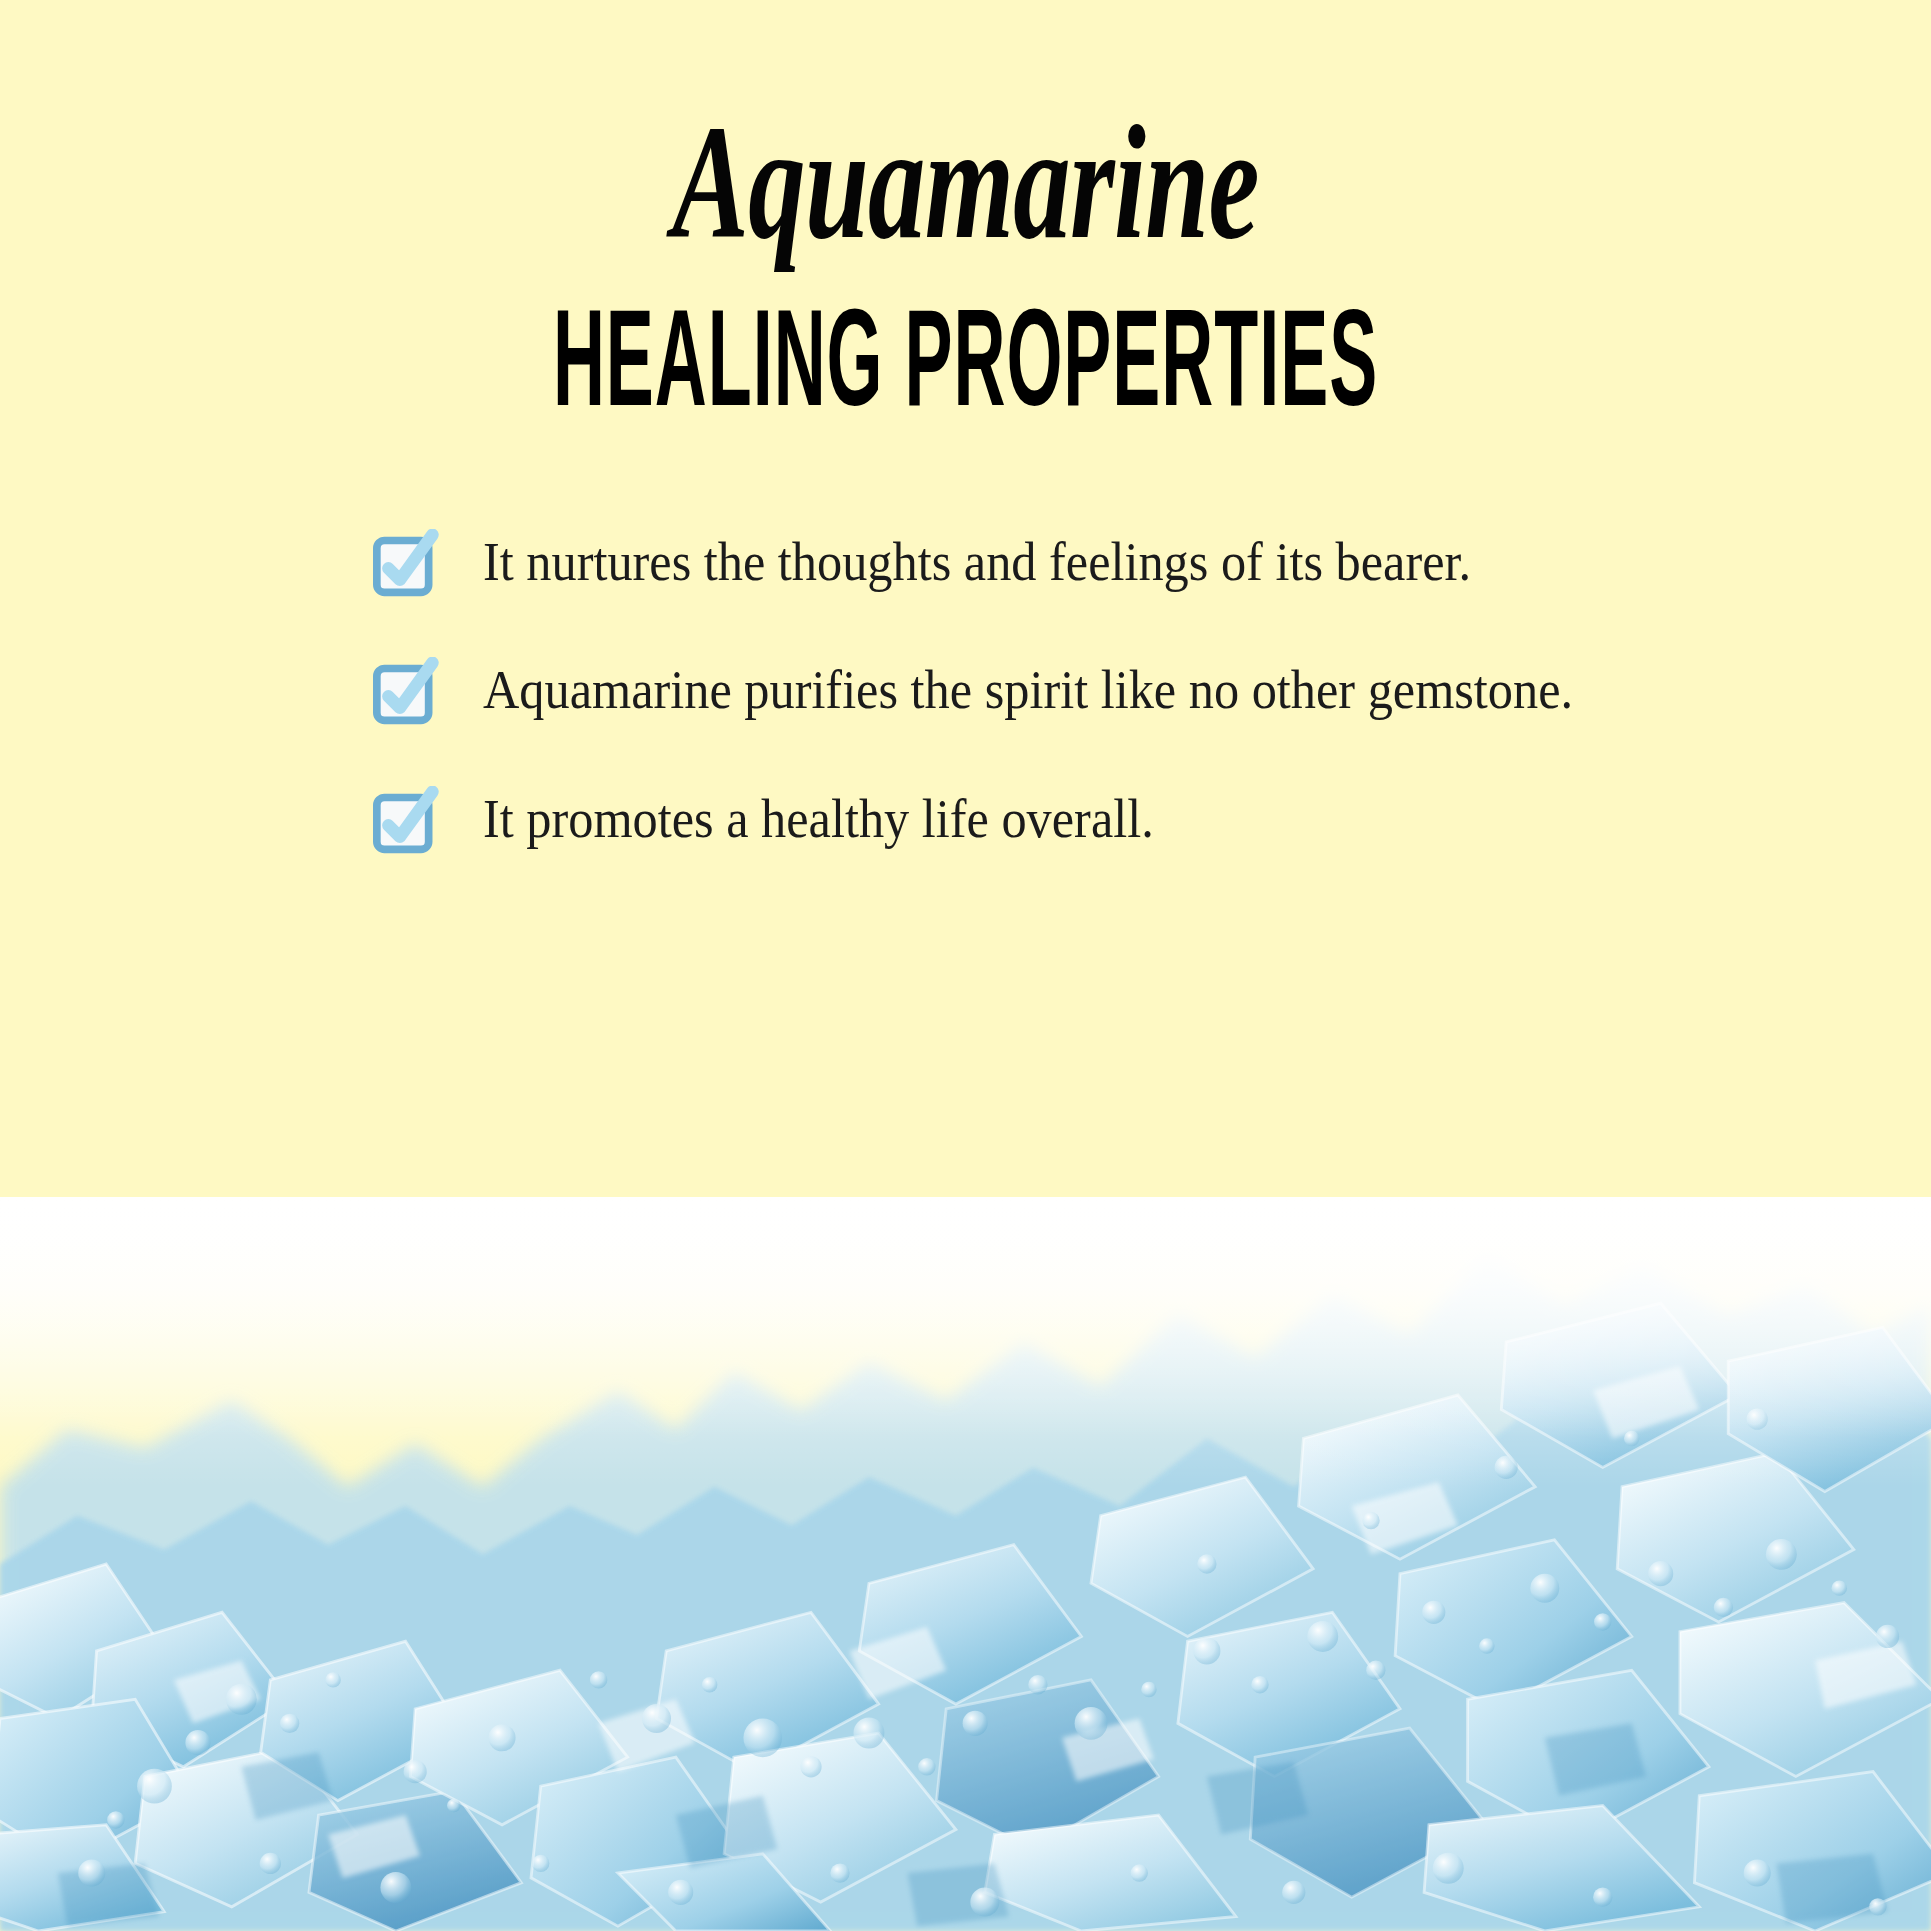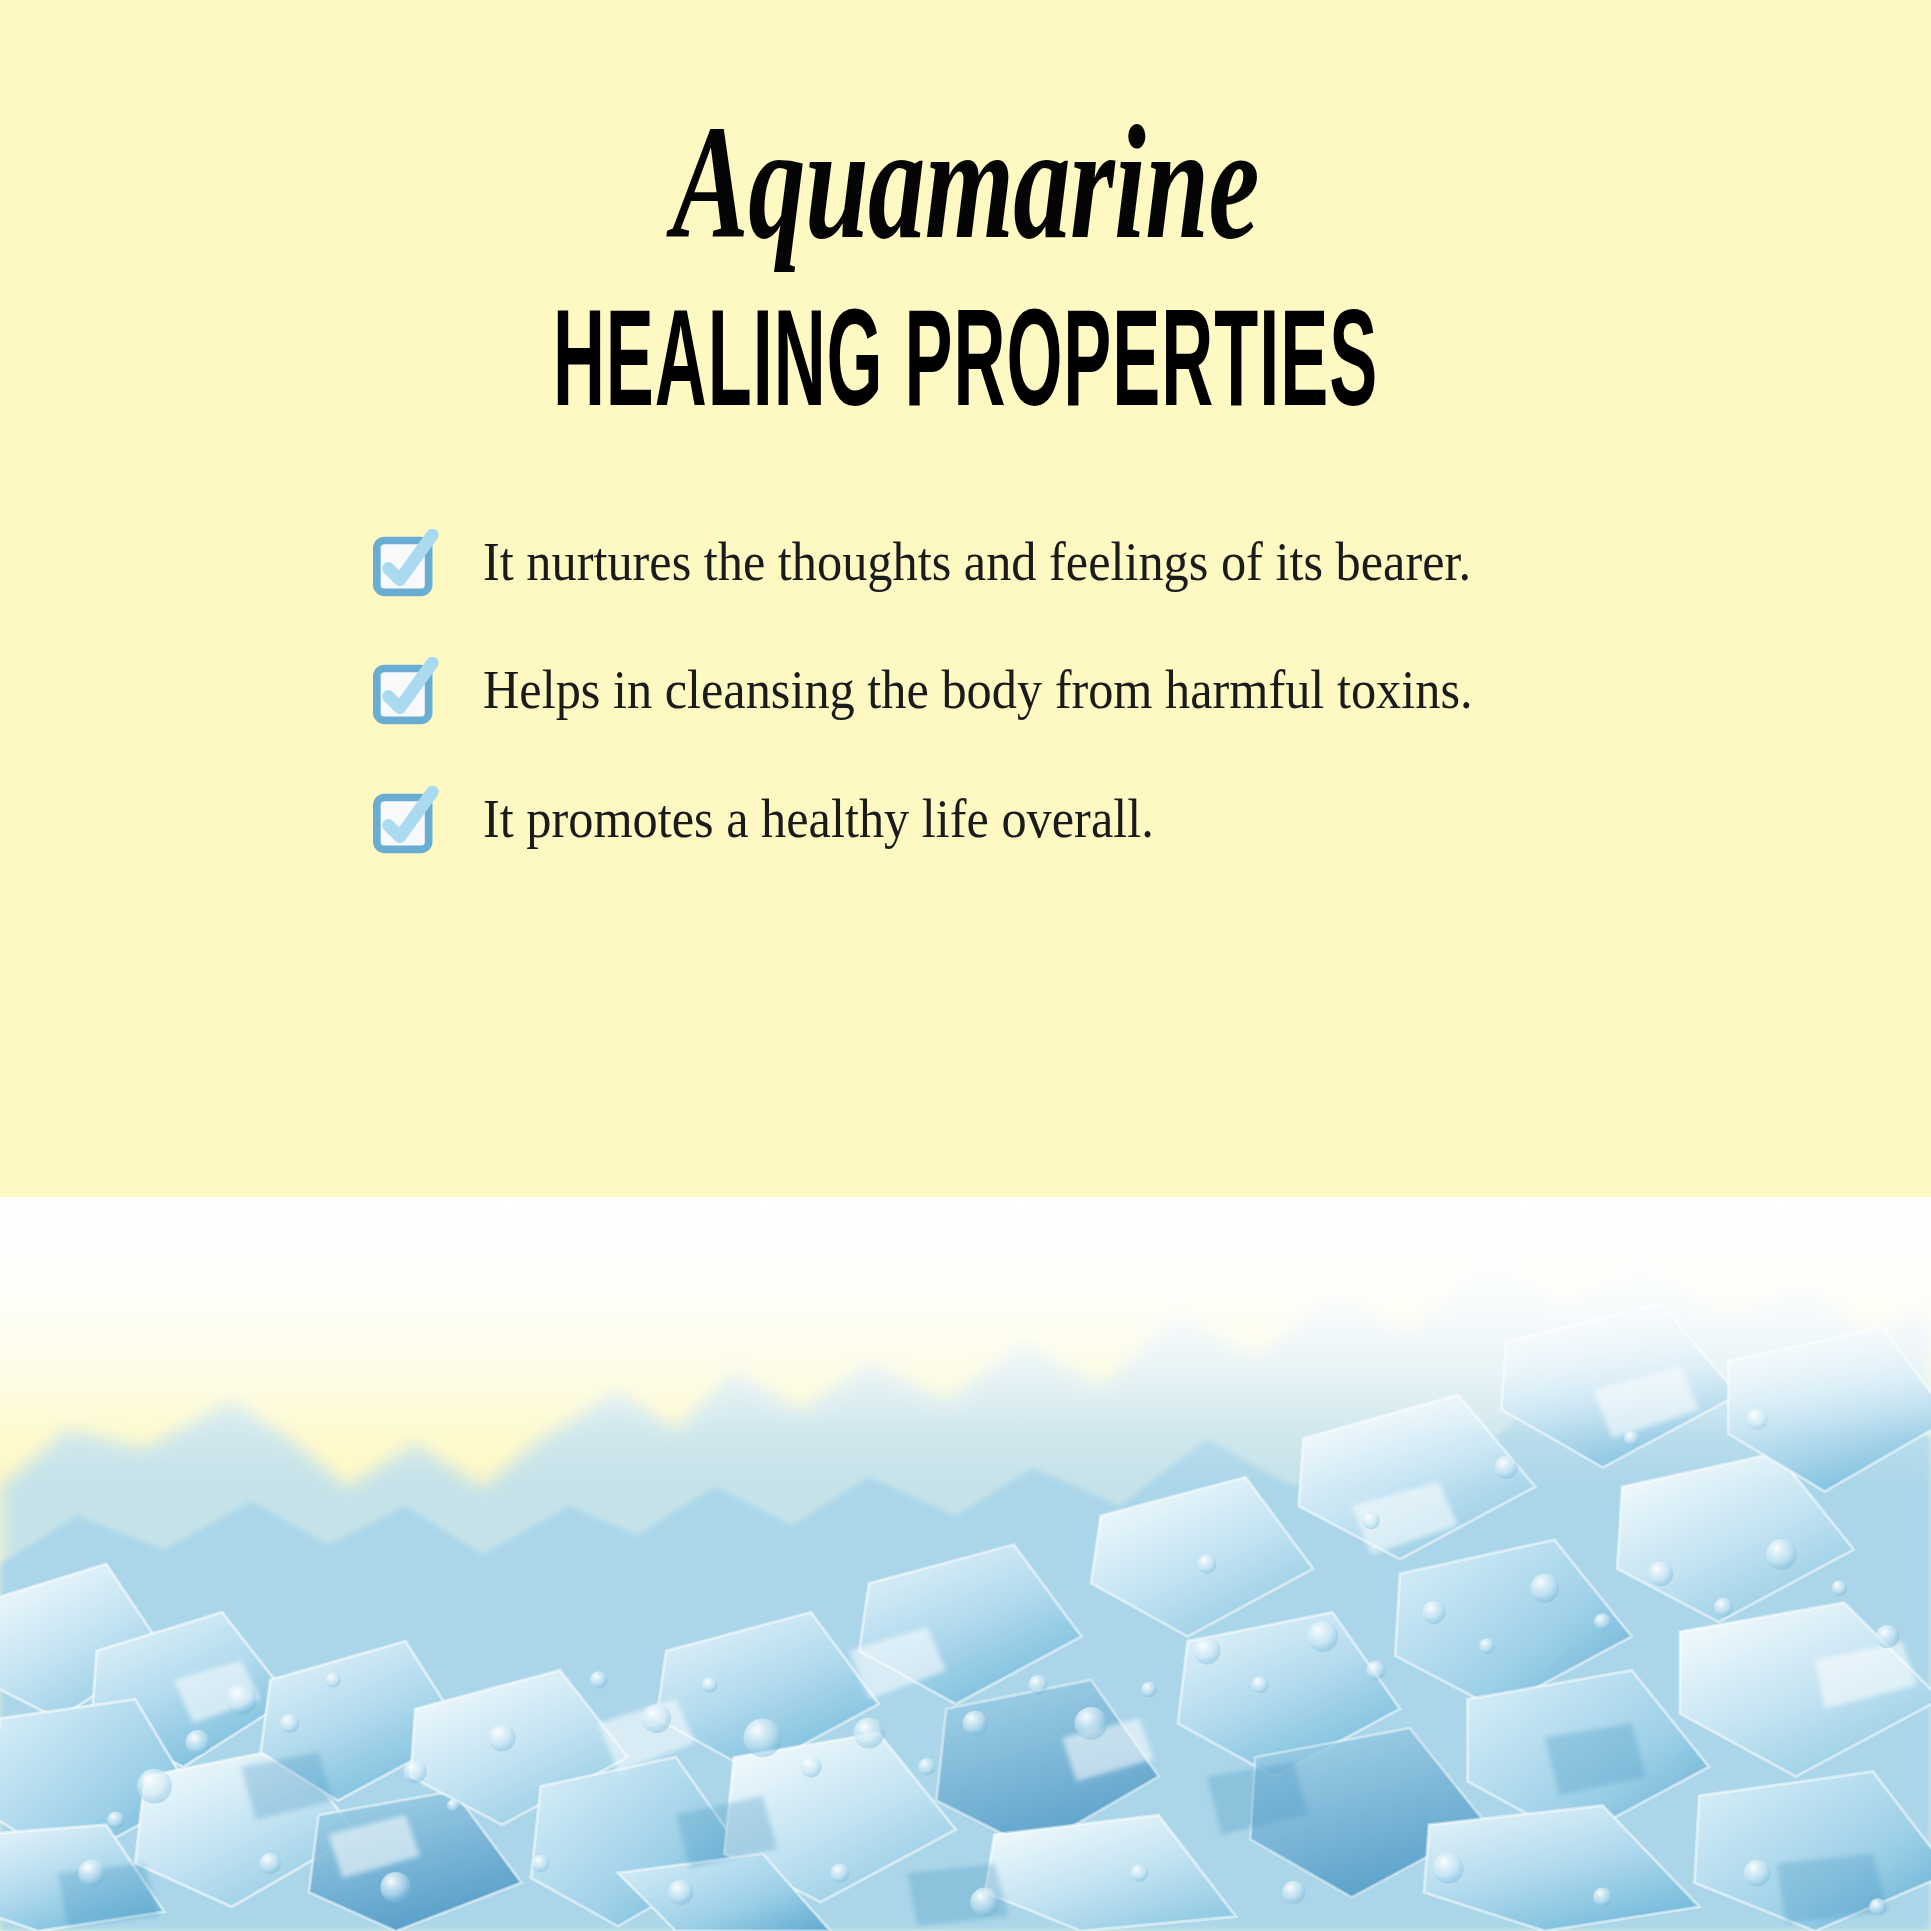--- a/index.html
+++ b/index.html
@@ -126,30 +126,30 @@
       <span class="checkbox-icon">
         <svg viewBox="0 0 74 74" xmlns="http://www.w3.org/2000/svg">
           <rect x="4" y="12" width="54" height="54" rx="8" ry="8" fill="#F7F9FA" stroke="#6BADD2" stroke-width="8"></rect>
           <path d="M16 41 L28 53 L62 6" fill="none" stroke="#A9DAF0" stroke-width="13" stroke-linecap="round" stroke-linejoin="round"></path>
         </svg>
       </span>
       <span class="check-text">It nurtures the thoughts and feelings of its bearer.</span>
     </div>
 
 
-
     <div class="check-item">
       <span class="checkbox-icon">
         <svg viewBox="0 0 74 74" xmlns="http://www.w3.org/2000/svg">
           <rect x="4" y="12" width="54" height="54" rx="8" ry="8" fill="#F7F9FA" stroke="#6BADD2" stroke-width="8"></rect>
           <path d="M16 41 L28 53 L62 6" fill="none" stroke="#A9DAF0" stroke-width="13" stroke-linecap="round" stroke-linejoin="round"></path>
         </svg>
       </span>
-      <span class="check-text">Helps in cleansing the body from harmful toxins.</span>
+      <span class="check-text">Aquamarine purifies the spirit like no other gemstone.</span>
     </div>
+
 
     <div class="check-item">
       <span class="checkbox-icon">
         <svg viewBox="0 0 74 74" xmlns="http://www.w3.org/2000/svg">
           <rect x="4" y="12" width="54" height="54" rx="8" ry="8" fill="#F7F9FA" stroke="#6BADD2" stroke-width="8"></rect>
           <path d="M16 41 L28 53 L62 6" fill="none" stroke="#A9DAF0" stroke-width="13" stroke-linecap="round" stroke-linejoin="round"></path>
         </svg>
       </span>
       <span class="check-text">It promotes a healthy life overall.</span>
     </div>

